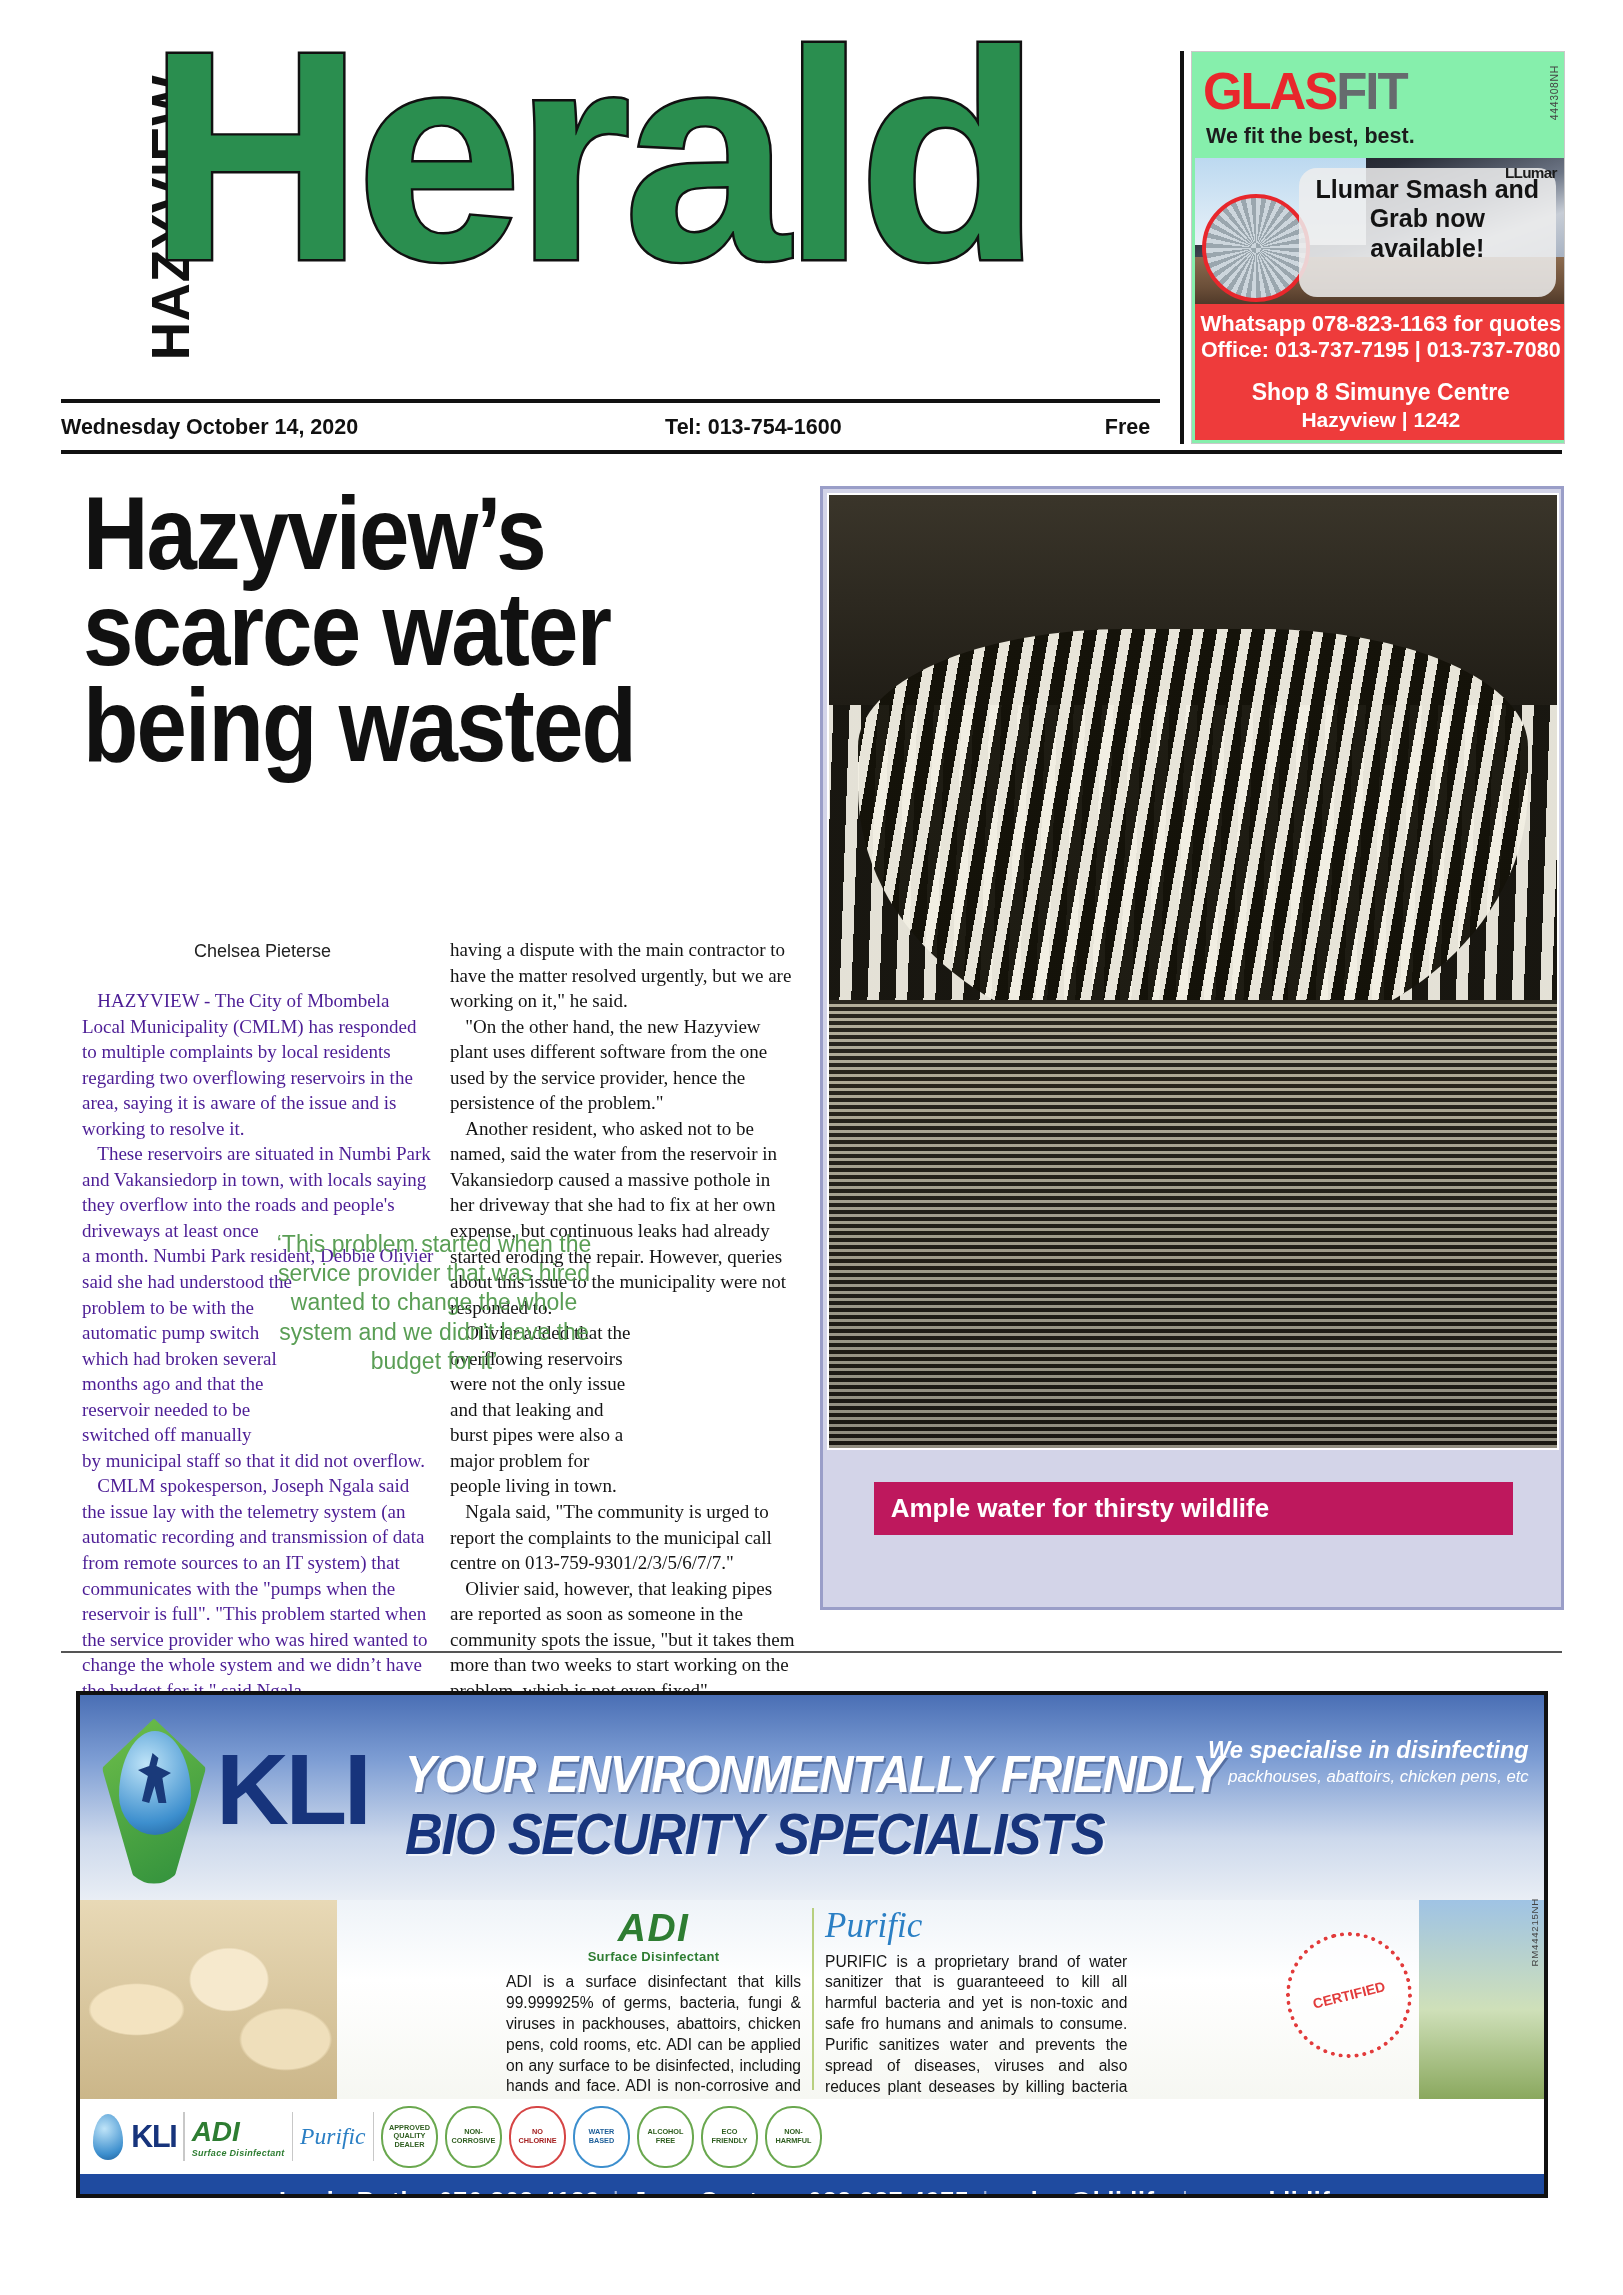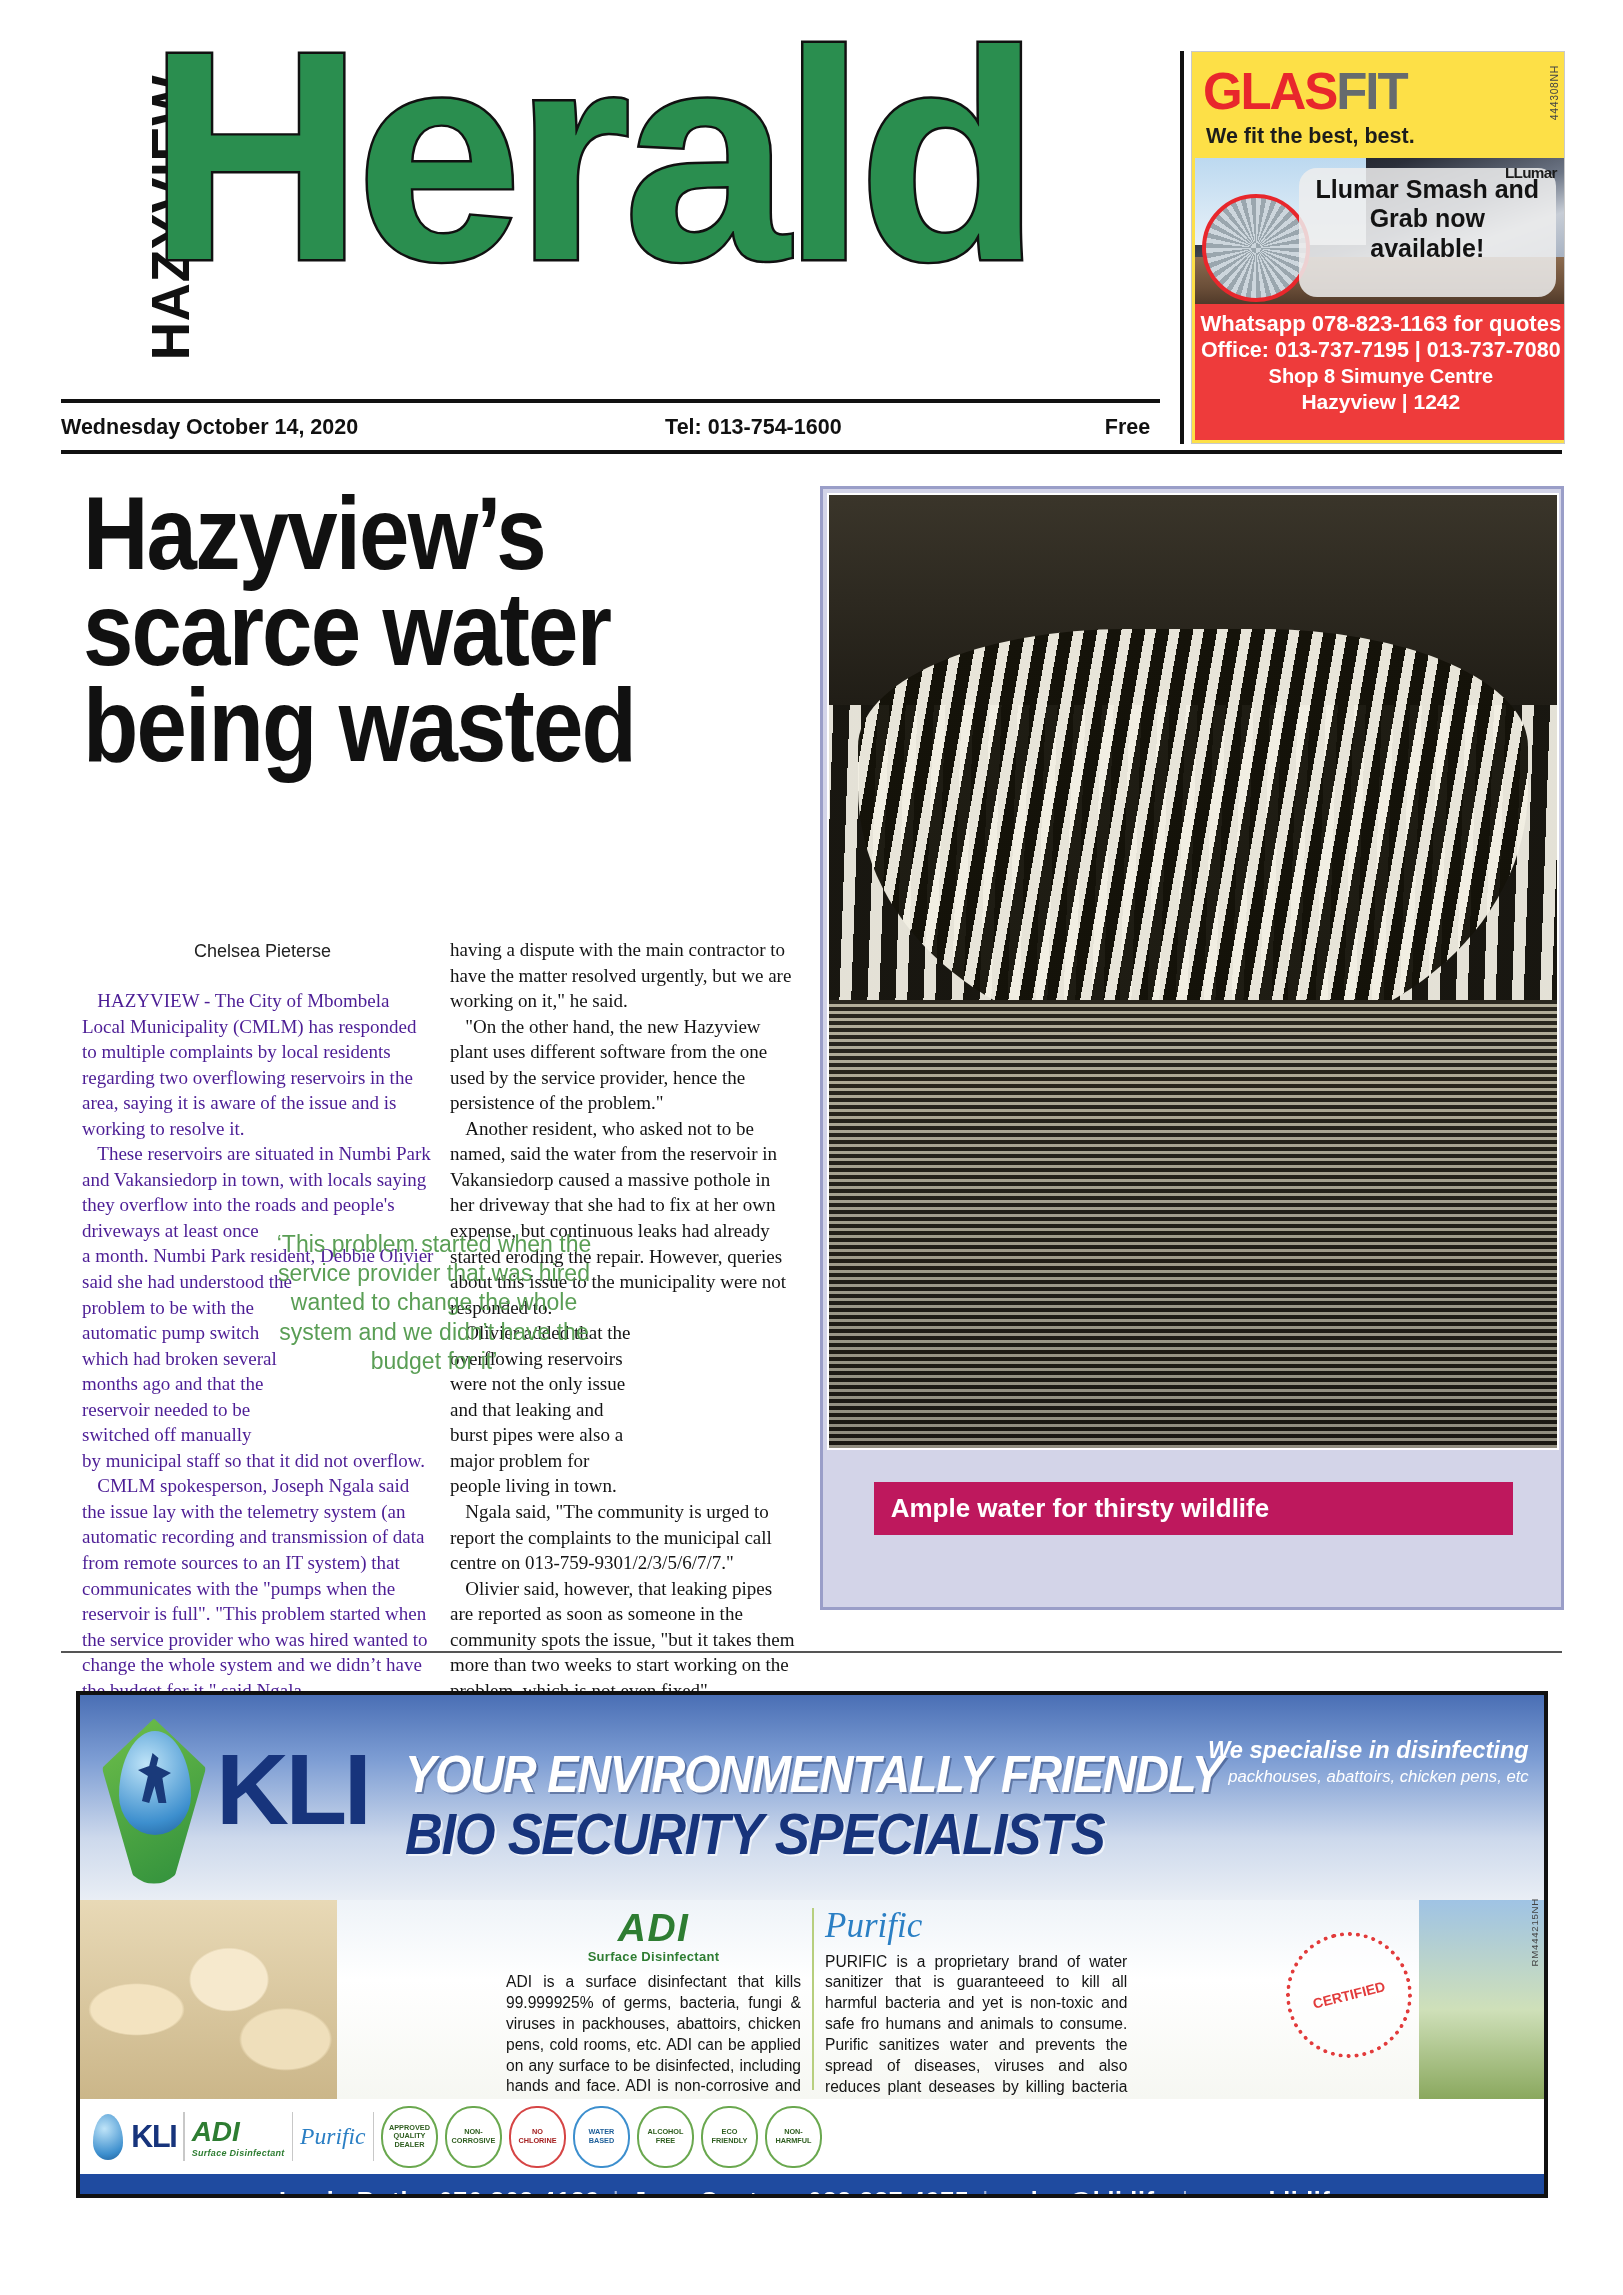--- a/index.html
+++ b/index.html
@@ -84,21 +84,21 @@
     width: 385px; height: 393px;
     background: #fff;
     border-left: 4.2px solid #111;
     padding-left: 7px;
   }
   .glasfit-inner {
     position: relative;
     width: 100%; height: 100%;
     border: 1.4px solid #c9c9c9;
     overflow: hidden;
-    background: #fde047;
+    background: #86efac;
     padding-left: 6px;
   }
   .gf-logo {
     position: absolute;
     left: 11px; top: 9.7px;
     font-size: 51px;
     font-weight: bold;
     letter-spacing: -2.1px;
     font-family: "Liberation Sans", sans-serif;
   }
@@ -173,21 +173,21 @@
     position: absolute;
     left: 2.8px; bottom: 2.8px;
     width: 372px; height: 136px;
     background: #ee3b3b;
     color: #fff;
     text-align: center;
     padding-top: 5.6px;
   }
   .gf-red .l1 { font-size: 22px; font-weight: bold; line-height: 1.25; }
   .gf-red .l2 { font-size: 21.5px; font-weight: bold; line-height: 1.25; }
-  .gf-red .l3 { font-size: 20px; font-weight: bold; line-height: 1.25; }
+  .gf-red .l3 { font-size: 23px; font-weight: bold; line-height: 1.25; margin-top: 14px; }
   .gf-red .l4 { font-size: 21px; font-weight: bold; line-height: 1.25; }
 
   
   .headline {
     position: absolute;
     left: 83px; top: 486px;
     width: 708px;
     font-family: "Liberation Sans Narrow", "Liberation Sans", sans-serif;
     font-weight: bold;
     font-size: 103px;

